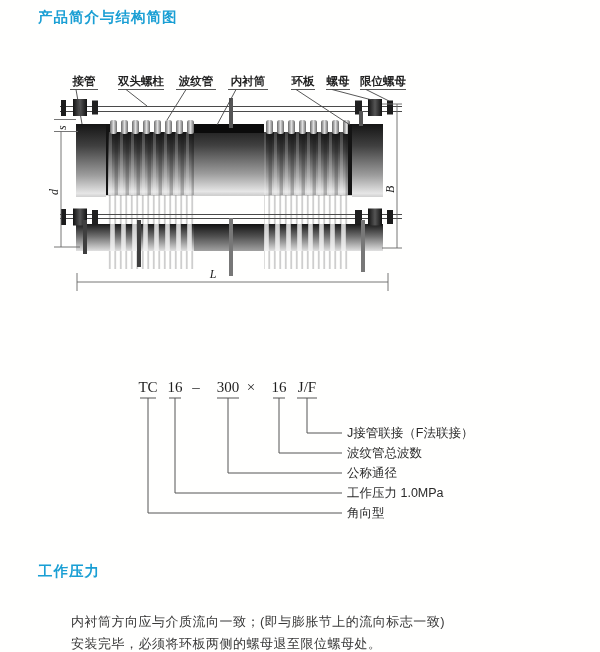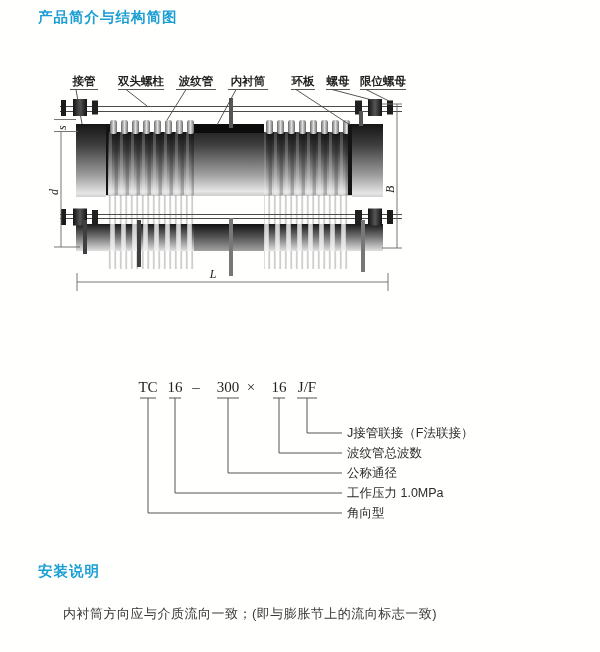--- a/index.html
+++ b/index.html
@@ -5,21 +5,21 @@
   html,body{margin:0;padding:0;}
   body{background:#ffffff;font-family:"Liberation Sans",sans-serif;}
   .page{position:relative;width:600px;height:652px;background:#fffffe;overflow:hidden;}
   .sec-title{position:absolute;left:38px;margin:0;font-size:14.5px;font-weight:bold;
     color:#1a9fd4;letter-spacing:1px;font-family:"Liberation Sans",sans-serif;}
   .t1{top:8px;}
   .t2{top:344px;}
   .t3{top:562px;}
   .diagram{position:absolute;left:30px;top:62px;}
   .codefig{position:absolute;left:130px;top:376px;}
-  .install-line{position:absolute;left:55px;margin:8px;font-size:13px;color:#383838;
+  .install-line{position:absolute;left:55px;margin:16px;font-size:13px;color:#383838;
     letter-spacing:0.5px;white-space:nowrap;}
   .l1{top:597px;}
   .l2{top:619px;}
   svg text.part{font-family:"Liberation Sans",sans-serif;font-size:11.5px;font-weight:bold;fill:#222;}
   svg text.dim{font-family:"Liberation Serif",serif;font-size:12px;font-style:italic;fill:#222;}
   svg text.code{font-family:"Liberation Serif",serif;font-size:15px;fill:#1f1f1f;}
   svg text.callout{font-family:"Liberation Sans",sans-serif;font-size:12.5px;fill:#2a2a2a;}
   svg line,svg polyline{stroke-linecap:butt;}
 </style>
 </head>
@@ -215,17 +215,18 @@
       <polyline points="45,22 45,117 212,117"></polyline>
       <polyline points="18,22 18,137 212,137"></polyline>
     </g>
     <text class="callout" x="217" y="61">J接管联接（F法联接）</text>
     <text class="callout" x="217" y="81">波纹管总波数</text>
     <text class="callout" x="217" y="101">公称通径</text>
     <text class="callout" x="217" y="121">工作压力 1.0MPa</text>
     <text class="callout" x="217" y="141">角向型</text>
   </svg>
 
-  <h2 class="sec-title t3">安装说明</h2>
+  <h2 class="sec-title t3">工作压力</h2>
 
   <p class="install-line l1">内衬筒方向应与介质流向一致；(即与膨胀节上的流向标志一致)</p>
+  <p class="install-line l2">安装完毕，必须将环板两侧的螺母退至限位螺母处。</p>
 
 </div>
 
 </body></html>

